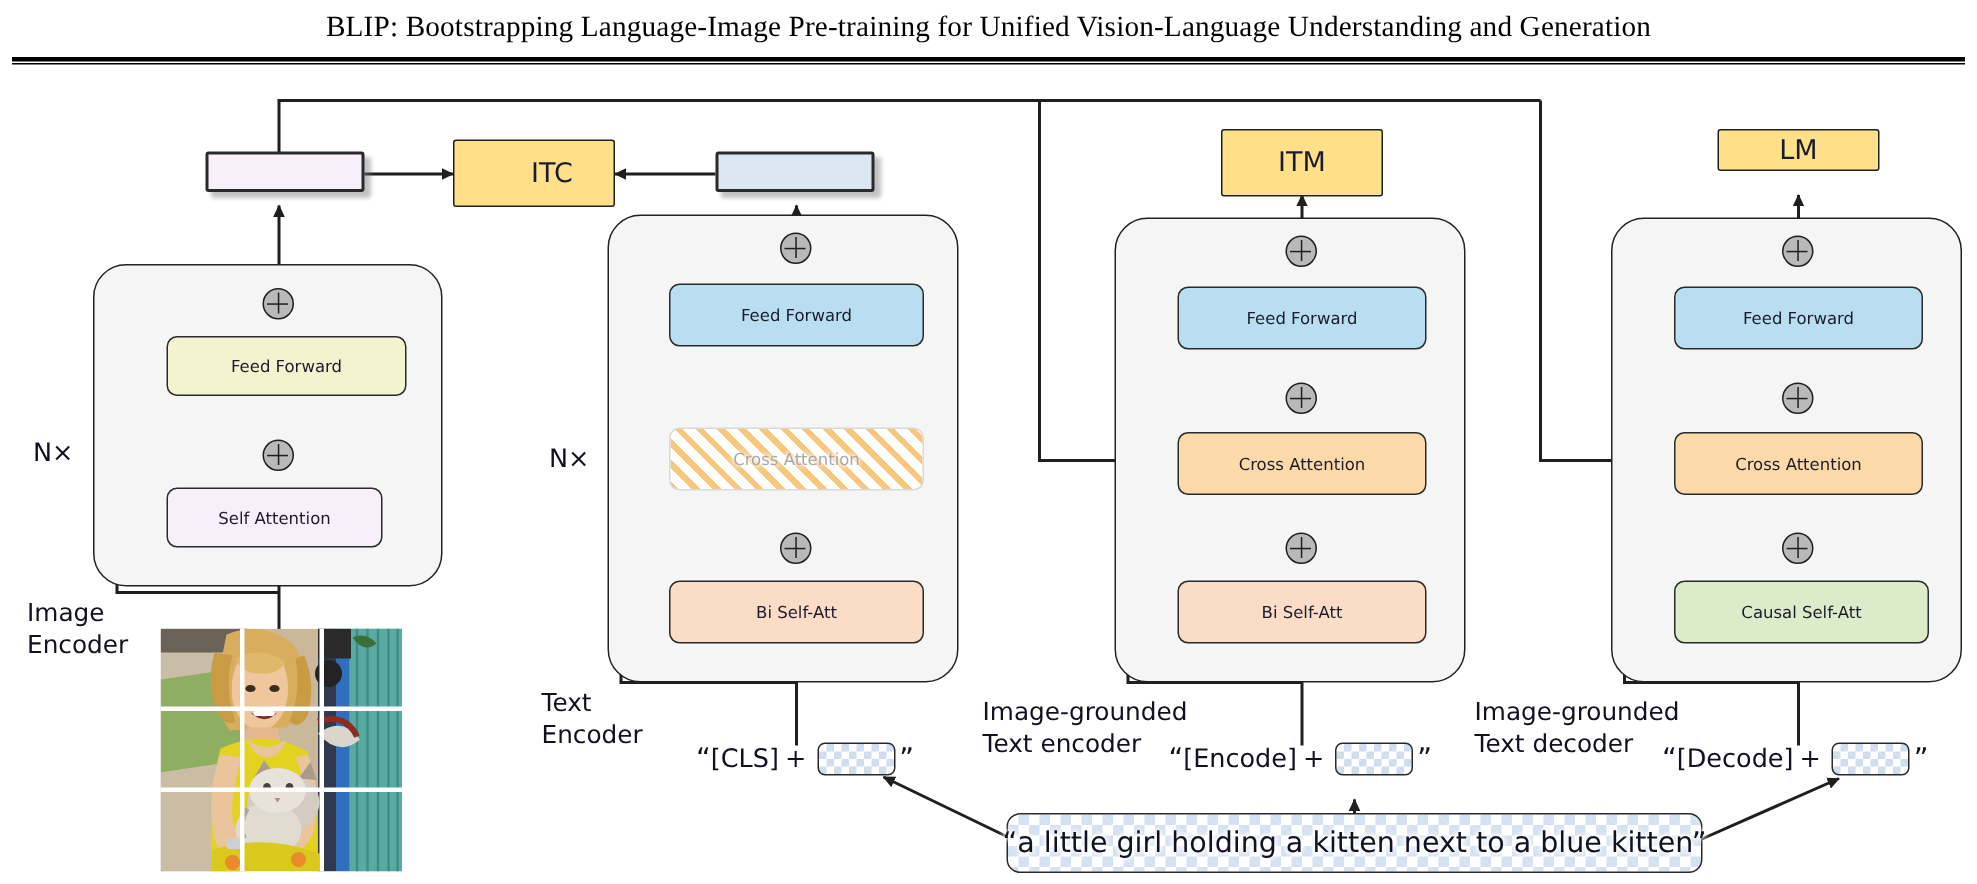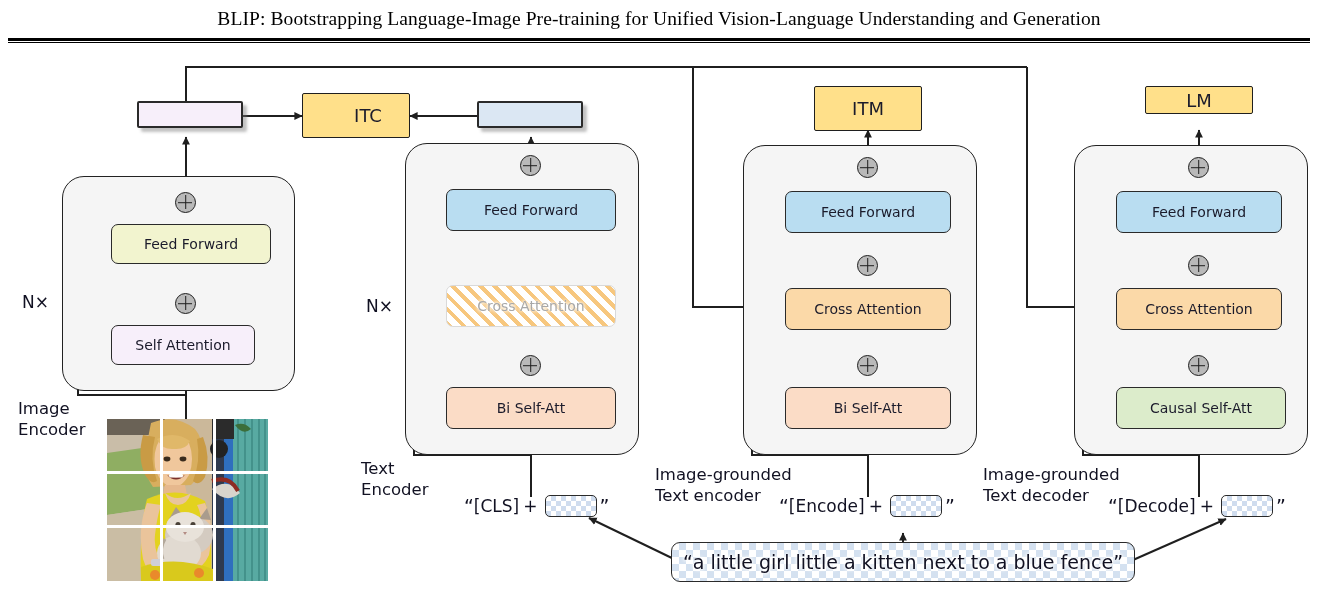--- a/index.html
+++ b/index.html
@@ -50,21 +50,21 @@
   
   #figure { position: absolute; left: 0; top: 0; width: 1318px; height: 589px; }
   #wires { position: absolute; left: 0; top: 0; width: 1318px; height: 589px; pointer-events: none; }
 
   
   .node {
     position: absolute;
     display: flex;
     align-items: center;
     justify-content: center;
-    font-size: 14px;
+    font-size: 11px;
     color: #1b1b2b;
     border: 1.6px solid #2a2a2a;
     border-radius: 7px;
     white-space: nowrap;
     z-index: 5;
   }
 
   
   .panel {
     position: absolute;
@@ -461,17 +461,17 @@
 
     <div class="tokenline" style="left:1108px; top:495px;">
       <span class="q">“</span>
       <span>[Decode]</span>
       <span style="padding:0 4px;">+</span>
       <span class="maskbox"></span>
       <span class="q">”</span>
     </div>
 
     <div id="caption-box" style="left:671px; top:542px; width:464px; height:40px;">
-      <span class="ctext">“a little girl little a kitten next to a blue fence”</span>
+      <span class="ctext">“a little girl holding a kitten next to a blue kitten”</span>
     </div>
 
   </div>
 </div>
 
 </body></html>

